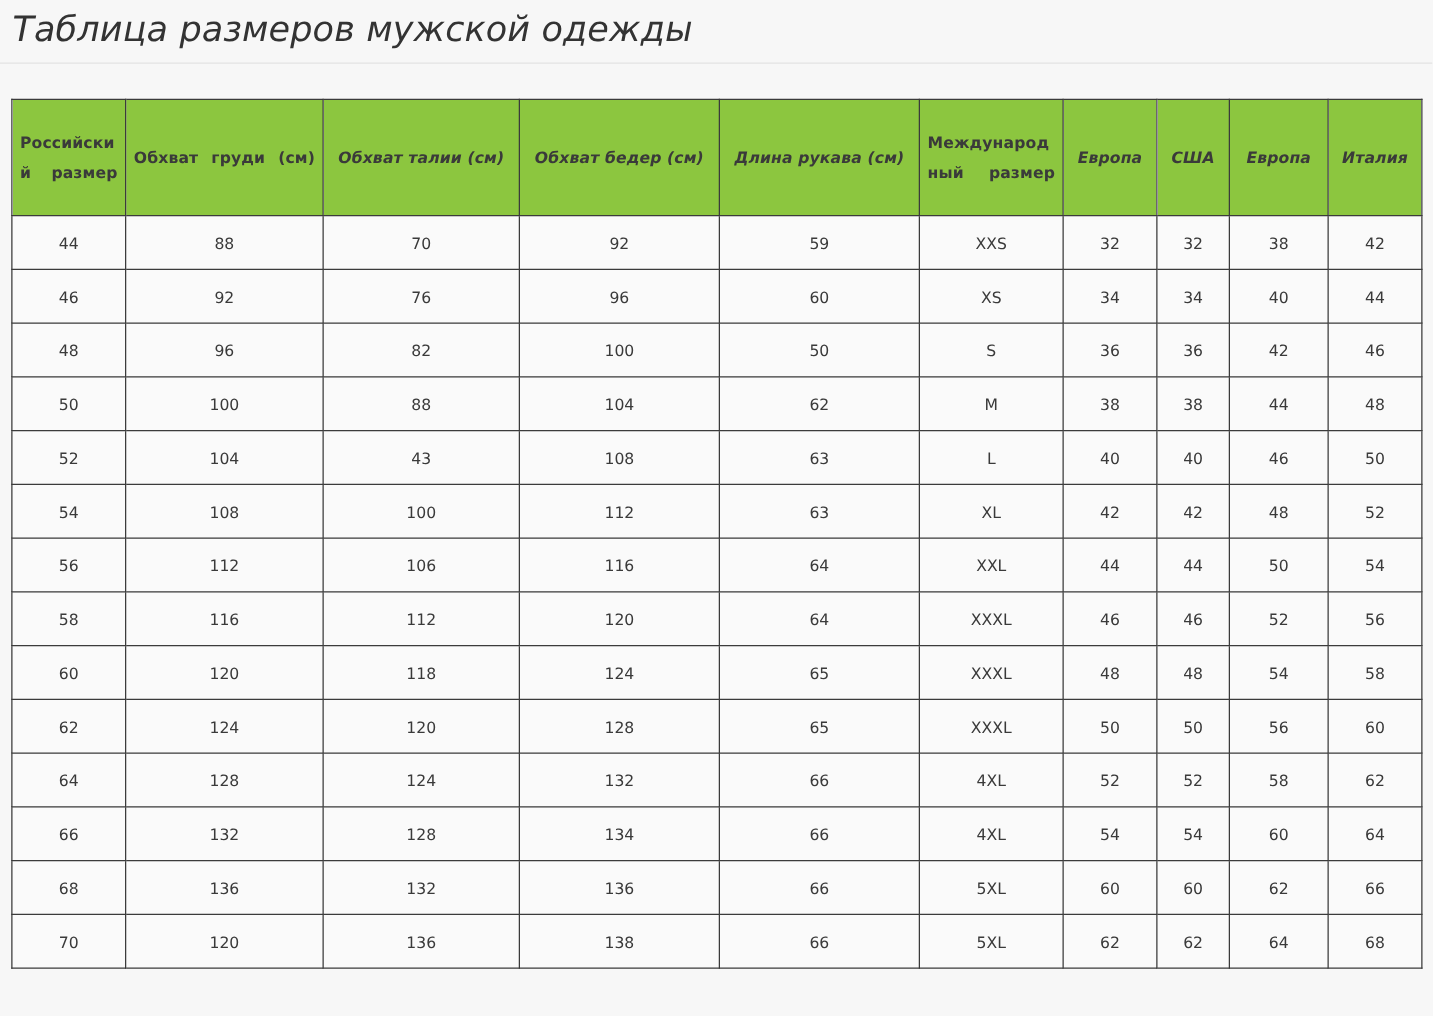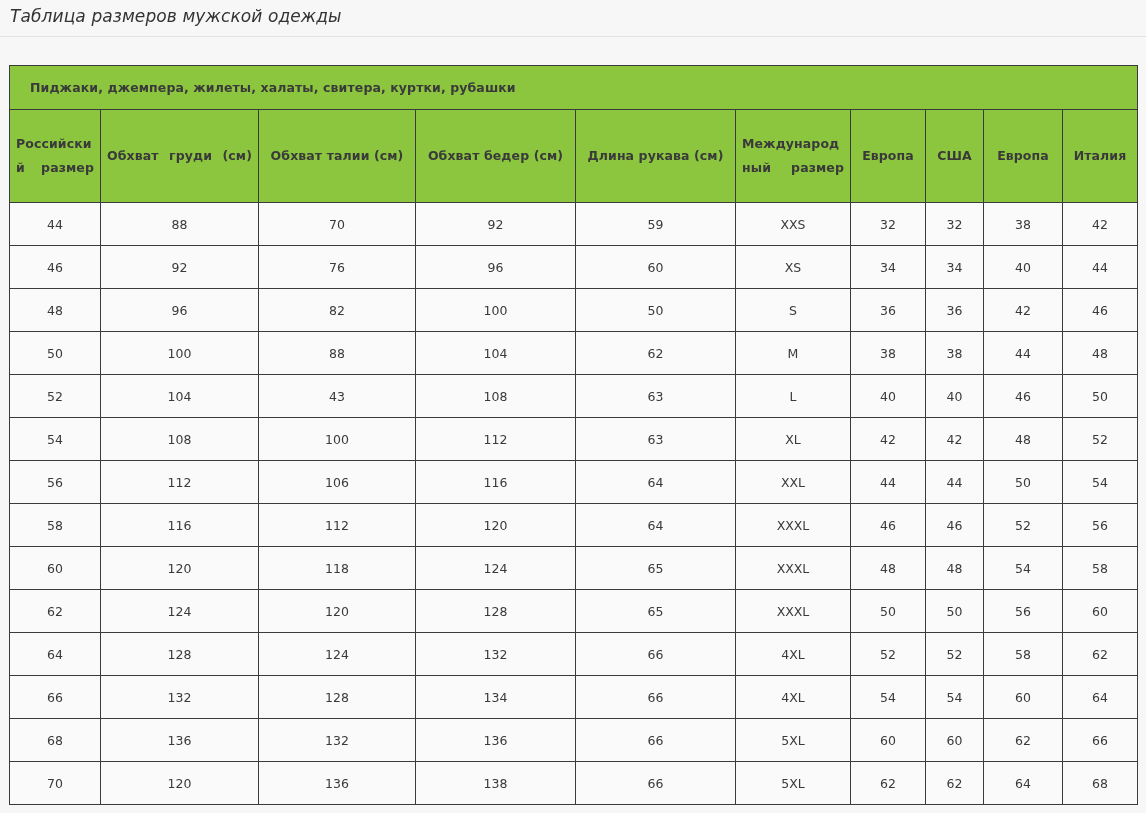--- a/index.html
+++ b/index.html
@@ -9,21 +9,21 @@
   body {
     width: 1146px;
     height: 813px;
     background: #f7f7f7;
     font-family: "DejaVu Sans", "Liberation Sans", sans-serif;
     color: #3a3a3a;
     overflow: hidden;
   }
 
   .page-title {
-    font-size: 17px;
+    font-size: 28px;
     font-style: italic;
     font-weight: 400;
     color: #333333;
     letter-spacing: 0.1px;
     padding: 6px 0 9px 10px;
     margin: 0;
     line-height: 1.25;
   }
 
   .title-rule {
@@ -79,20 +79,21 @@
     text-align-last: justify;
     height: 93px;
     line-height: 1.95;
     font-size: 12.5px;
     padding: 0 6px;
     letter-spacing: 0.1px;
   }
   tr.head-row td.h-center {
     text-align: right;
     text-align-last: center;
+    font-style: italic;
   }
 
   
   td.cell-green {
     background: #8cc63f;
     font-weight: bold;
     text-align: left;
     padding-left: 20px;
   }
   td.cell-white-left {
@@ -121,23 +122,20 @@
       <col style="width:157px">
       <col style="width:160px">
       <col style="width:160px">
       <col style="width:115px">
       <col style="width:75px">
       <col style="width:58px">
       <col style="width:79px">
       <col style="width:75px">
     </colgroup>
     <tbody>
-      <tr class="banner-row">
-        <td colspan="10">Пиджаки, джемпера, жилеты, халаты, свитера, куртки, рубашки</td>
-      </tr>
       <tr class="head-row">
         <td>Российский размер</td>
         <td>Обхват груди (см)</td>
         <td class="h-center">Обхват талии (см)</td>
         <td class="h-center">Обхват бедер (см)</td>
         <td class="h-center">Длина рукава (см)</td>
         <td>Международный размер</td>
         <td class="h-center">Европа</td>
         <td class="h-center">США</td>
         <td class="h-center">Европа</td>

